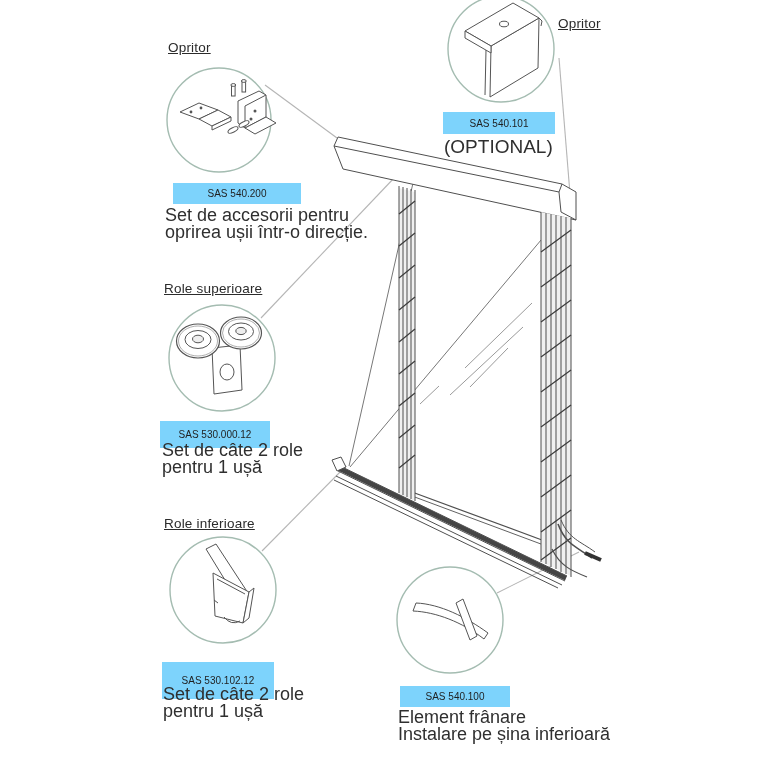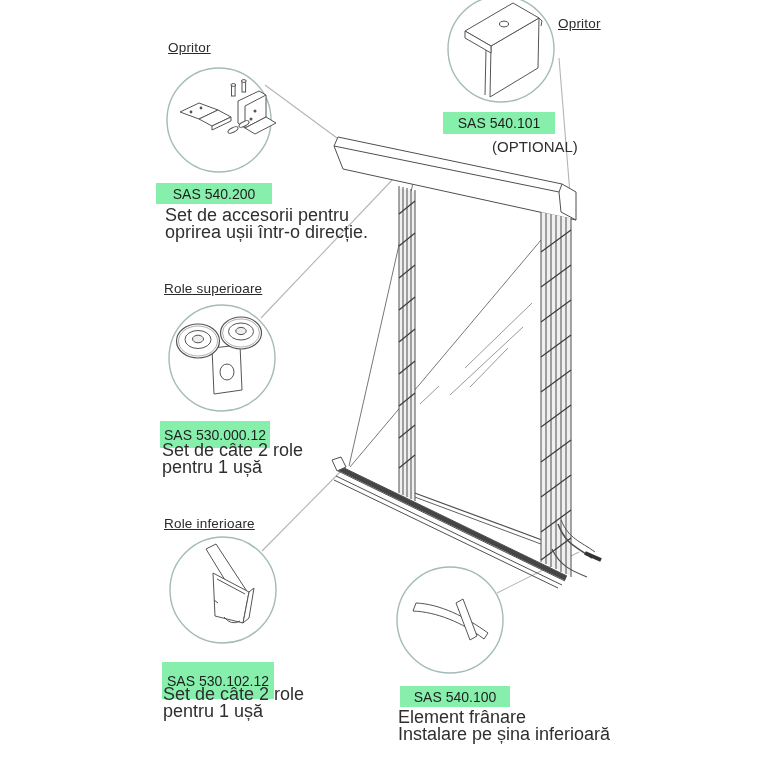--- a/index.html
+++ b/index.html
@@ -5,27 +5,27 @@
   html,body{margin:0;padding:0;background:#fff;}
   .stage{
     position:relative;width:768px;height:768px;background:#fff;overflow:hidden;
     font-family:"Liberation Sans", sans-serif;color:#333;
   }
   svg.art{position:absolute;left:0;top:0;}
   .lbl{
     position:absolute;font-size:13.5px;color:#2b2b2b;letter-spacing:.2px;white-space:nowrap;text-decoration:underline;
   }
   .code-box{
-    position:absolute;background:#86efac;font-size:14px;color:#1f1f1f;
+    position:absolute;background:#7dd3fc;font-size:10px;color:#1f1f1f;
     display:flex;align-items:center;justify-content:center;white-space:nowrap;
   }
   .desc{
     position:absolute;font-size:18px;line-height:16.5px;color:#2f2f2f;white-space:nowrap;
   }
-  .note{font-size:15px;margin-left:48px;}
+  .note{font-size:19px;}
 </style>
 </head>
 <body>
 
 <div class="stage">
 
   <svg class="art" width="768" height="768" viewBox="0 0 768 768">
 
     <g stroke="#b5b5b5" stroke-width="1.1" fill="none">
       <line x1="265" y1="85" x2="337" y2="138"></line>
@@ -187,21 +187,21 @@
       <line x1="214" y1="600" x2="218" y2="603" fill="none"></line>
     </g>
 
     <g stroke="#555" stroke-width="1" fill="#fff">
       <path d="M413,611 C436,612 462,622 484,639 L488,633 C466,617 440,604 416,603 Z"></path>
       <path d="M456,603 L463,599 L477,636 L470,640 Z"></path>
     </g>
   </svg>
 
   <div class="lbl" style="left:168px;top:40px">Opritor</div>
-  <div class="code-box" style="left:156px;top:183px;width:116px;height:21px">SAS 540.200</div>
+  <div class="code-box" style="left:173px;top:183px;width:128px;height:21px">SAS 540.200</div>
   <div class="desc" style="left:165px;top:207px">
     <span>Set de accesorii pentru</span><br>
     <span>oprirea ușii într-o direcție.</span>
   </div>
 
   <div class="lbl" style="left:558px;top:16px">Opritor</div>
   <div class="code-box" style="left:443px;top:112px;width:112px;height:22px">SAS 540.101</div>
   <div class="desc note" style="left:444px;top:139px">(OPTIONAL)</div>
 
   <div class="lbl" style="left:164px;top:281px">Role superioare</div>

